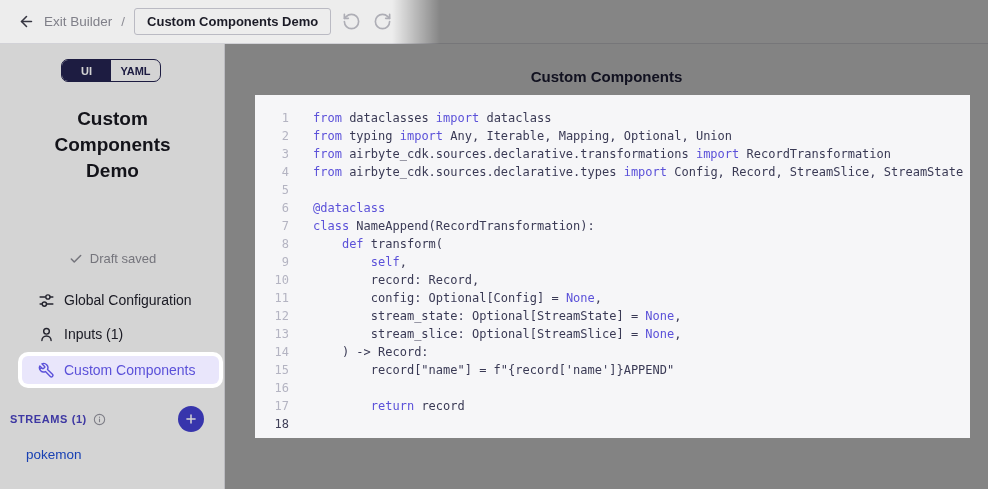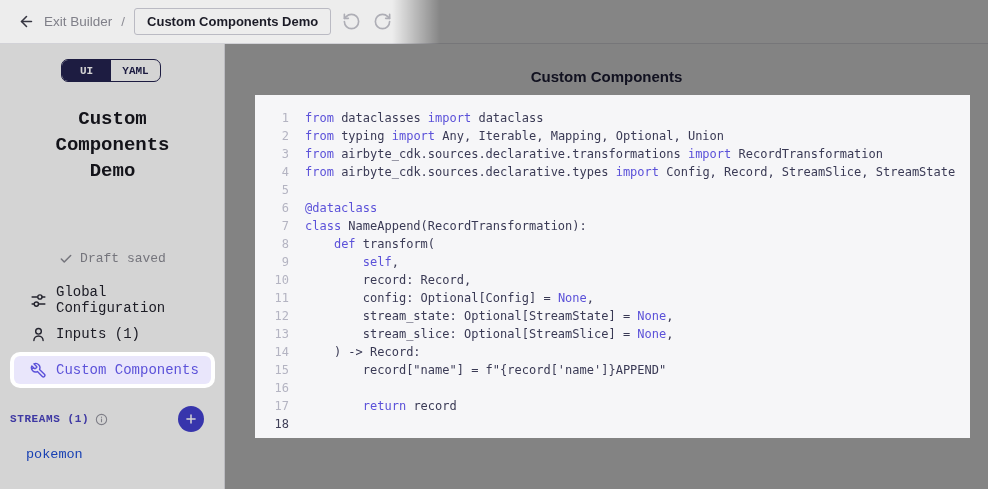--- a/index.html
+++ b/index.html
@@ -15,31 +15,31 @@
   .exit-label { margin-left:4px; font-size:13.5px; color:#8a8a94; cursor:pointer; }
   .crumb-sep { margin:0 9px; font-size:13.5px; color:#9a9aa3; }
   .title-box { height:27px; min-width:187px; border:1px solid #c9c9d2; border-radius:3px; background:#ffffff;
                display:flex; align-items:center; padding:0 12px; font-size:13px; font-weight:600; color:#1e1e2a; }
   .histbtn { width:22px; height:22px; margin-left:9px; display:flex; align-items:center; justify-content:center;
              color:#bcbcc4; cursor:pointer; }
   .histbtn:first-of-type { margin-left:15px; }
 
   
   .sidebar { position:absolute; left:0; top:44px; width:225px; height:445px; background:#ffffff;
-             border-right:1px solid #e2e2e8;font-family:Liberation Mono, monospace; }
+             border-right:1px solid #e2e2e8; }
   .toggle { position:absolute; left:61px; top:15px; width:100px; height:23px; border:1.5px solid #23224f;
             border-radius:7px; display:flex; overflow:hidden; background:#ffffff; }
   .toggle-seg { flex:1; display:flex; align-items:center; justify-content:center; font-size:11px; font-weight:700;
                 color:#23224f; cursor:pointer; }
   .toggle-seg.on { background:#23224f; color:#ffffff; }
   .proj-title { position:absolute; left:0; top:62px; width:225px; text-align:center; font-size:19px; font-weight:700;
                 color:#17171f; line-height:26px; }
   .draft-row { position:absolute; left:0; top:207px; width:225px; display:flex; align-items:center; justify-content:center;
                gap:7px; font-size:13px; color:#8d8d96; }
-  .nav { position:absolute; left:0; top:242px; width:225px; }
+  .nav { position:absolute; left:8px; top:242px; width:225px; }
   .nav-item { height:28px; margin:0 14px 6px 14px; padding-left:16px; display:flex; align-items:center; gap:9px;
               font-size:14px; color:#23232e; border-radius:6px; cursor:pointer; }
   .nav-item .nicon { width:17px; height:17px; flex:0 0 17px; color:#2c2c38; }
   .nav-item.active { position:relative; z-index:25; background:#e9e6fb; color:#5b51d9;
                      box-shadow:0 0 0 4px #ffffff; margin-top:8px; }
   .nav-item.active .nicon { color:#5b51d9; }
   .streams-row { position:absolute; left:0; top:360px; width:225px; height:30px; display:flex; align-items:center; }
   .streams-label { margin-left:10px; font-size:11px; font-weight:700; letter-spacing:.6px; color:#4b44c4; }
   .info-icon { margin-left:6px; color:#9a9aa4; display:flex; cursor:pointer; }
   .add-btn { position:absolute; right:21px; top:2px; width:26px; height:26px; border-radius:50%; background:#4340cf;
@@ -49,21 +49,21 @@
 
   
   .main { position:absolute; left:225px; top:44px; width:763px; height:445px; background:#fbfbfc; }
   .panel-heading { position:absolute; left:0; top:24px; width:763px; text-align:center; font-size:15px; font-weight:700;
                    color:#23233e; }
   .editor { position:absolute; left:30px; top:51px; width:715px; height:343px; background:#f6f6f8; z-index:30;
             padding:14px 0 0 12px; font-family:"DejaVu Sans Mono","Liberation Mono",monospace; font-size:12px; }
   .code-line { height:18px; display:flex; align-items:center; white-space:pre; }
   .ln { display:inline-block; width:22px; text-align:right; color:#b4b4c2; flex:0 0 22px; }
   .code-line.active .ln { color:#3f3f58; }
-  .src { margin-left:16px; }
+  .src { margin-left:24px; }
   .tk-k { color:#5b51d9; }
   .tk-p { color:#3a3a55; }
 
   
   .dim { position:absolute; pointer-events:none; z-index:20; }
   .dim-top-left  { left:0;   top:0;    width:392px; height:44px; background:rgba(0,0,0,0.07); }
   .dim-top-right { left:392px; top:0;  width:596px; height:44px;
                    background:linear-gradient(to right, rgba(0,0,0,0.07) 0px, rgba(0,0,0,0.48) 48px, rgba(0,0,0,0.48) 100%); }
   .dim-sidebar   { left:0;   top:44px; width:225px; height:445px; background:rgba(0,0,0,0.17); }
   .dim-main      { left:225px; top:44px; width:763px; height:445px; background:rgba(0,0,0,0.48); }

